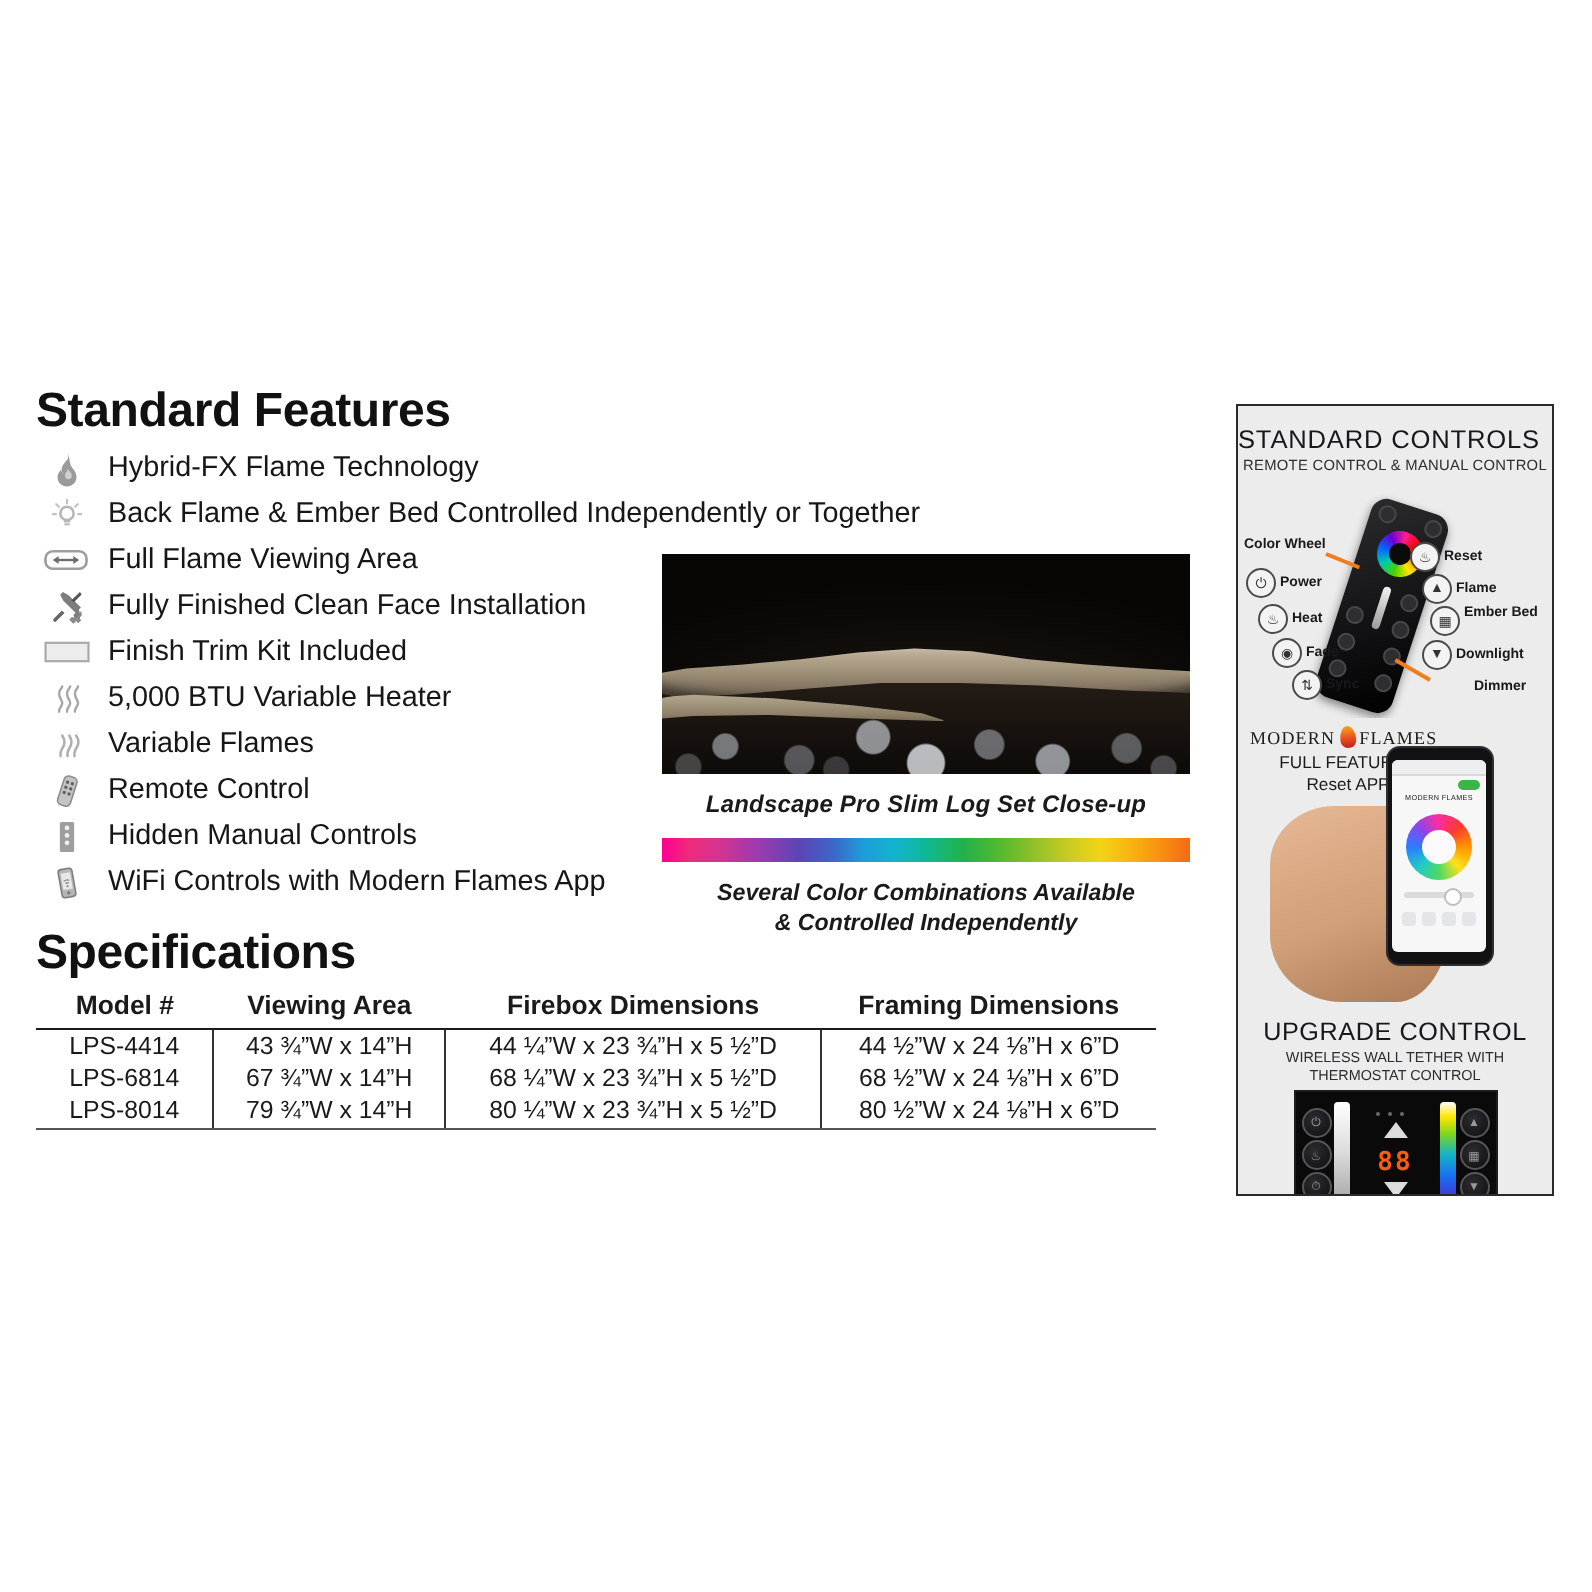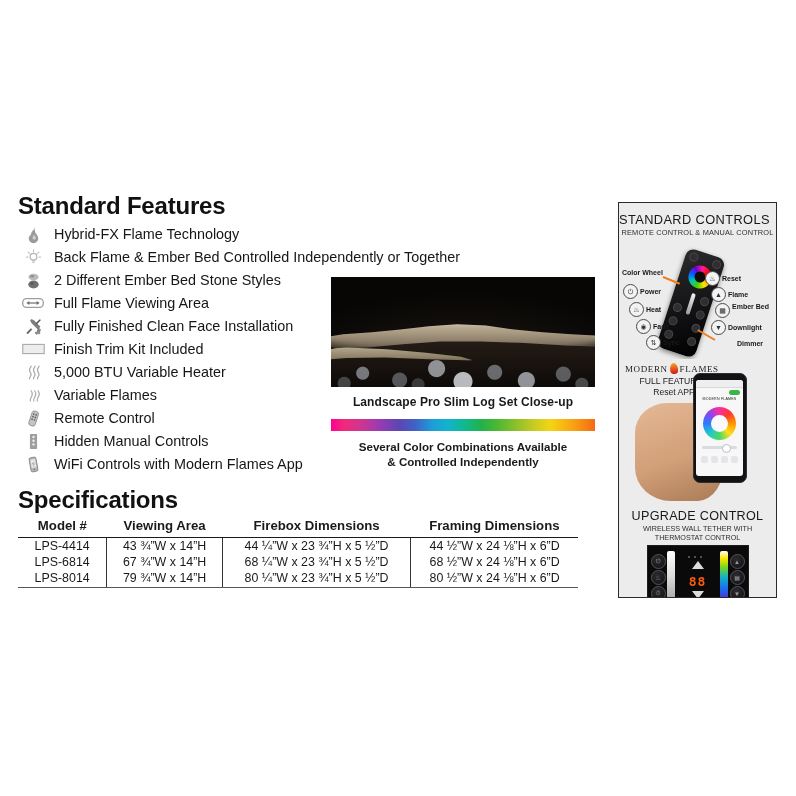--- a/index.html
+++ b/index.html
@@ -90,20 +90,21 @@
   .col-view   { width: 118px; }
   .col-fire   { width: 196px; }
   .col-frame  { width: 172px; }
 
   
   #photo-block {
     position: absolute;
     left: 331px;
     top: 277px;
     width: 264px;
+    font-style: italic;
   }
   #log-photo {
     width: 264px;
     height: 110px;
     position: relative;
     overflow: hidden;
     background: #0b0907;
   }
   .photo-sky {
     position: absolute; left: 0; top: 0; width: 100%; height: 62%;
@@ -436,31 +437,20 @@
             <line x1="5.2" y1="5.2" x2="6.8" y2="6.8"></line>
             <line x1="18.8" y1="5.2" x2="17.2" y2="6.8"></line>
             <line x1="3" y1="11.5" x2="5" y2="11.5"></line>
             <line x1="21" y1="11.5" x2="19" y2="11.5"></line>
           </g>
         </svg>
       </span>
       <span class="feature-label">Back Flame &amp; Ember Bed Controlled Independently or Together</span>
     </li>
 
-    <li class="feature-row">
-      <span class="feature-icon">
-        <svg width="19" height="19" viewBox="0 0 24 24">
-          <ellipse cx="12" cy="7.5" rx="6.4" ry="4.1" fill="#b9b9b9"></ellipse>
-          <ellipse cx="10.4" cy="6.6" rx="2.4" ry="1.6" fill="#8f8f8f"></ellipse>
-          <ellipse cx="12" cy="17" rx="6.6" ry="5" fill="#6f6f6f"></ellipse>
-          <ellipse cx="10" cy="15.6" rx="2.1" ry="1.5" fill="#545454"></ellipse>
-        </svg>
-      </span>
-      <span class="feature-label">2 Different Ember Bed Stone Styles</span>
-    </li>
 
     <li class="feature-row">
       <span class="feature-icon">
         <svg width="22" height="16" viewBox="0 0 30 18">
           <rect x="1" y="3" width="28" height="12" rx="5" fill="none" stroke="#9e9e9e" stroke-width="1.8"></rect>
           <path fill="#6e6e6e" d="M6 9l4-2.8v5.6zM24 9l-4-2.8v5.6z"></path>
           <rect x="9.5" y="8.2" width="11" height="1.6" fill="#6e6e6e"></rect>
         </svg>
       </span>
       <span class="feature-label">Full Flame Viewing Area</span>

